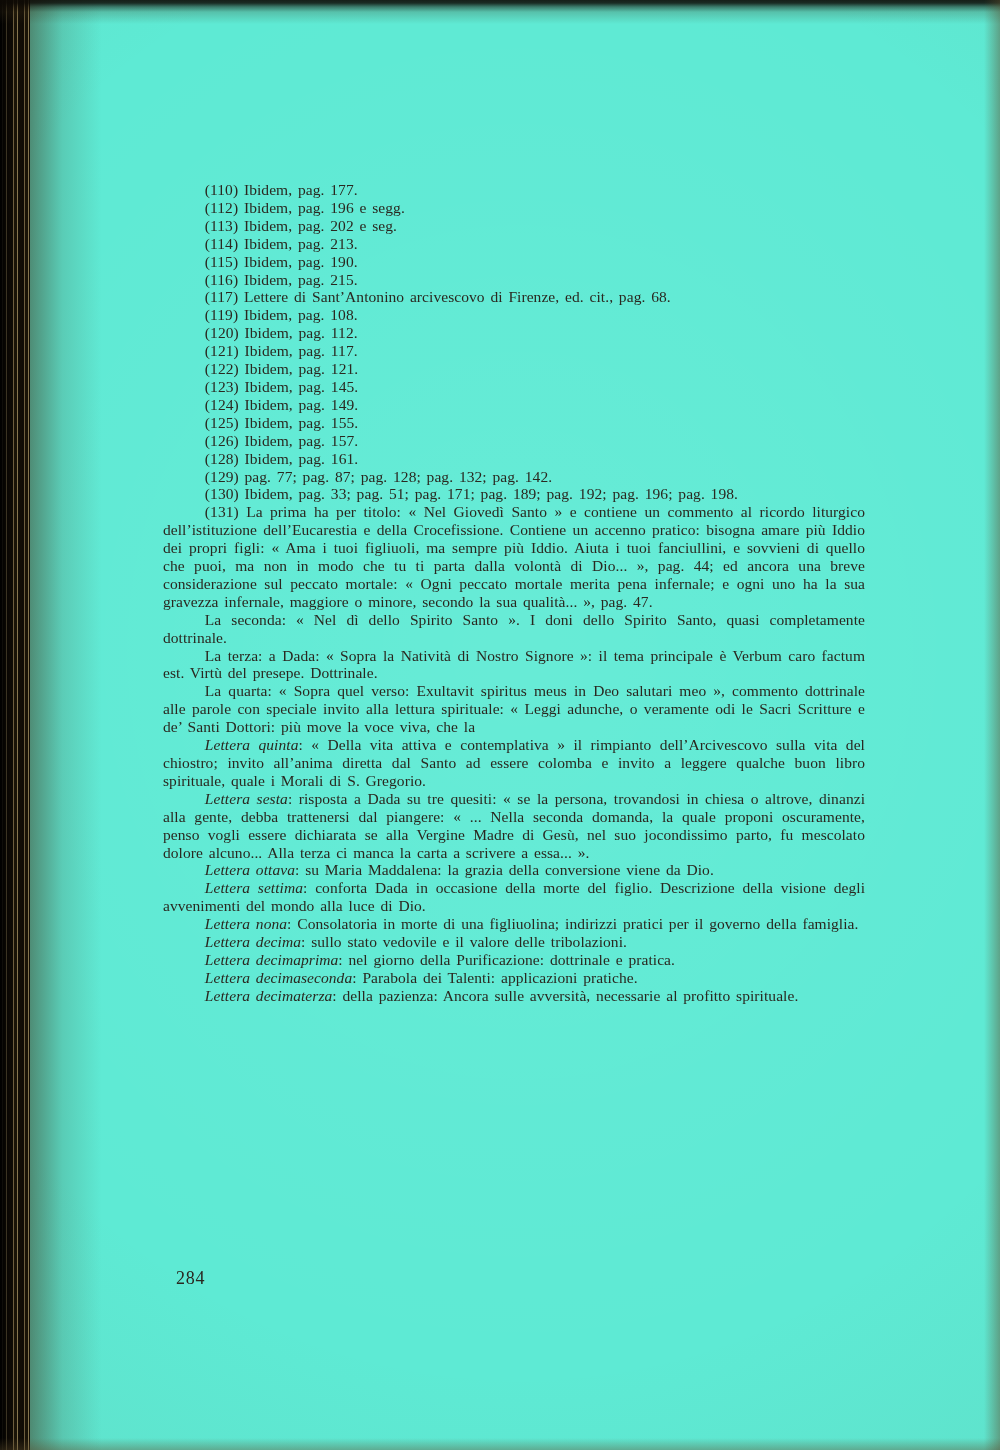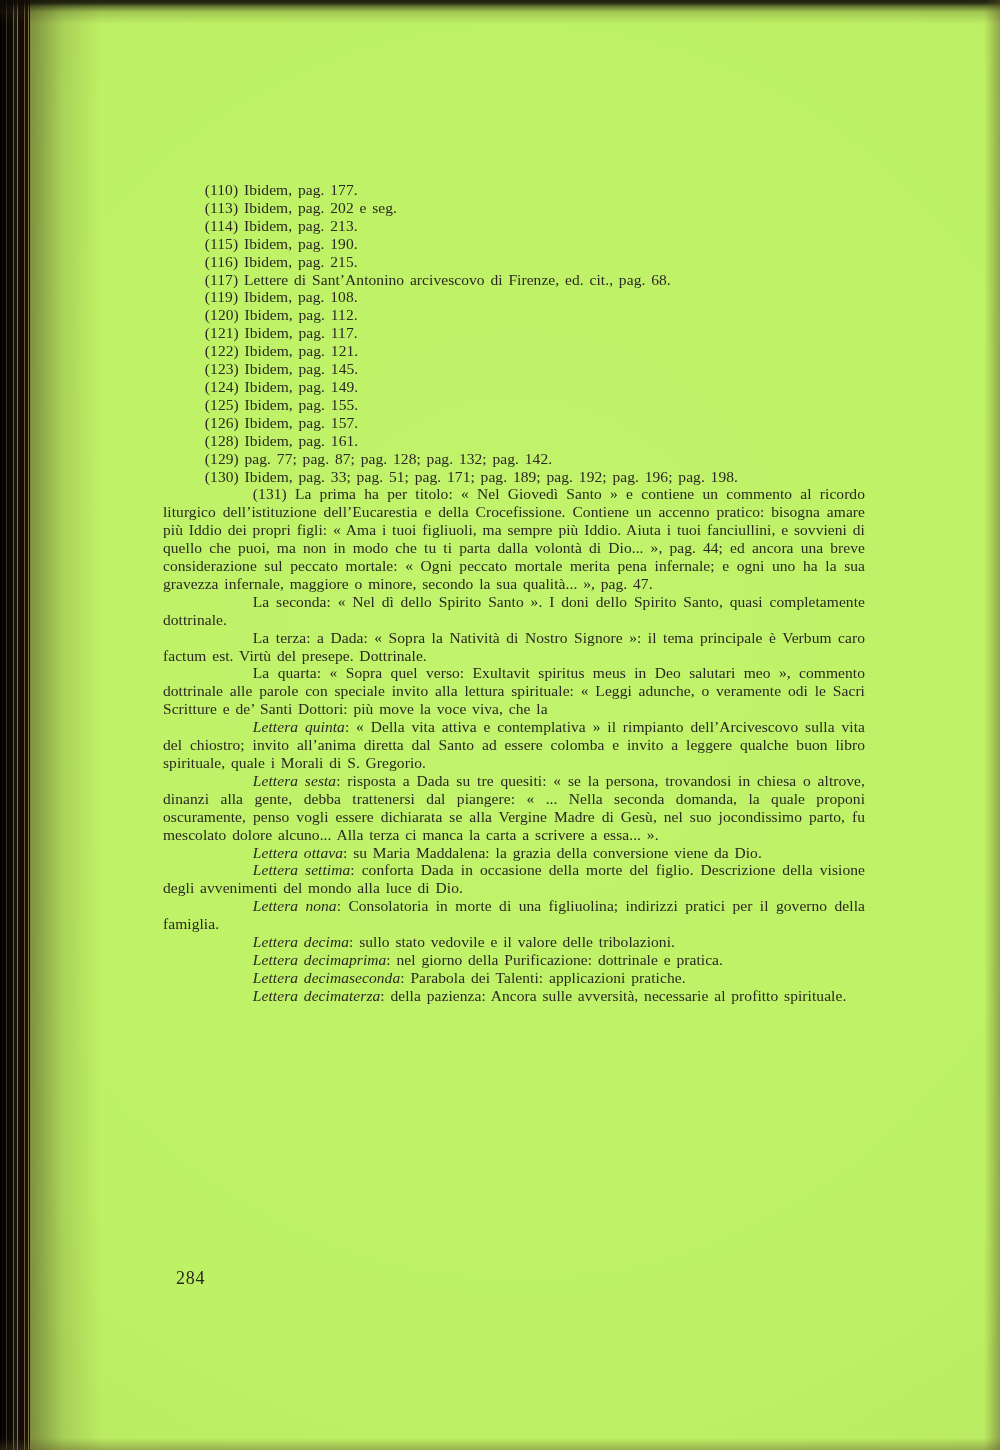--- a/index.html
+++ b/index.html
@@ -6,21 +6,21 @@
     margin: 0;
     padding: 0;
     width: 1000px;
     height: 1450px;
     background: #0d0a06;
     overflow: hidden;
   }
   .page {
     position: absolute;
     inset: 0;
-    background: #bef264;
+    background: #5eead4;
     overflow: hidden;
   }
   .vignette {
     position: absolute;
     inset: 0;
     background: radial-gradient(120% 90% at 52% 45%,
       rgba(255,255,250,0.06) 0%,
       rgba(255,255,250,0) 55%,
       rgba(110,92,55,0.12) 100%);
     pointer-events: none;
@@ -88,21 +88,20 @@
     word-spacing: 0.12em;
     letter-spacing: 0.004em;
     hyphens: auto;
   }
   .content p {
     margin: 0;
     text-indent: 2.7em;
   }
   .body-section em {
     font-style: italic;
-    margin-left: 48px;
   }
   .page-number {
     position: absolute;
     left: 176px;
     top: 1268px;
     font-family: "Liberation Serif", "DejaVu Serif", serif;
     font-size: 18px;
     color: #2a2820;
     letter-spacing: 0.04em;
   }
@@ -114,20 +113,21 @@
   <div class="vignette"></div>
   <div class="binding"></div>
   <div class="binding-shadow"></div>
   <div class="edge-top"></div>
   <div class="edge-right"></div>
   <div class="edge-bottom"></div>
 
   <div class="content">
     <section class="notes-section">
       <p>(110) Ibidem, pag. 177.</p>
+      <p>(112) Ibidem, pag. 196 e segg.</p>
       <p>(113) Ibidem, pag. 202 e seg.</p>
       <p>(114) Ibidem, pag. 213.</p>
       <p>(115) Ibidem, pag. 190.</p>
       <p>(116) Ibidem, pag. 215.</p>
       <p>(117) Lettere di Sant’Antonino arcivescovo di Firenze, ed. cit., pag. 68.</p>
       <p>(119) Ibidem, pag. 108.</p>
       <p>(120) Ibidem, pag. 112.</p>
       <p>(121) Ibidem, pag. 117.</p>
       <p>(122) Ibidem, pag. 121.</p>
       <p>(123) Ibidem, pag. 145.</p>

